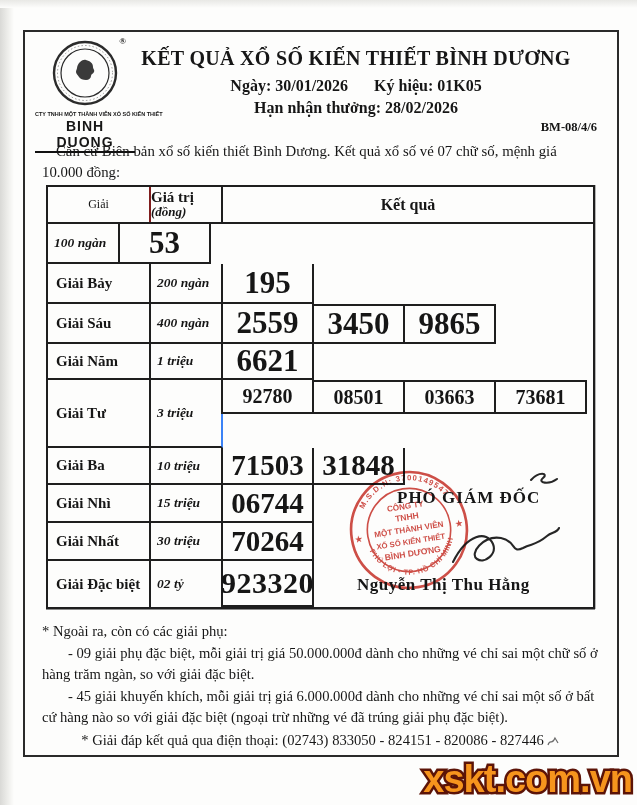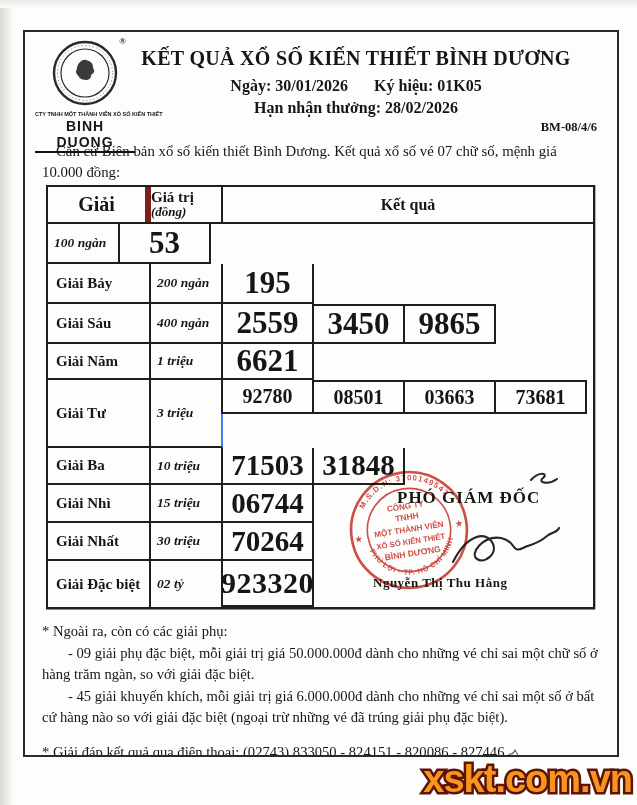--- a/index.html
+++ b/index.html
@@ -34,21 +34,21 @@
   .head-center { margin-left: 80px; margin-right: 10px; text-align: center; }
   .title { margin-top: 15px; font-size: 20px; font-weight: bold; letter-spacing: 0.3px; }
   .hline { margin-top: 7px; font-size: 16px; font-weight: bold; }
   .hline .gap { display: inline-block; width: 26px; }
   .hline2 { margin-top: 4px; font-size: 16px; font-weight: bold; }
   .bm { margin-top: 3px; text-align: right; padding-right: 20px; font-size: 12.5px; font-weight: bold; }
   .intro { margin: 6px 16px 0 17px; font-size: 14.8px; line-height: 1.4; text-indent: 14px; }
   
   .xtable { margin: 3px 0 0 21px; width: 549px; border: 2px solid #1e1e1e; box-shadow: 0 1px 0 #8a8a8a, 1px 0 0 #b5b5b5; }
   .thead { display: flex; height: 37px; border-bottom: 2px solid #1e1e1e; }
-  .hc1 { width: 103px; border-right: 6px solid #7f1d1d; display: flex; align-items: center; justify-content: center; font-weight: bold; font-size: 20px; }
+  .hc1 { width: 103px; border-right: 2px solid #7f1d1d; display: flex; align-items: center; justify-content: center; font-weight: normal; font-size: 12px; }
   .hc2 { width: 72px; border-right: 2px solid #1e1e1e; display: flex; flex-direction: column; align-items: flex-start; justify-content: center; font-weight: bold; }
   .hc2 .v { font-size: 15px; }
   .hc2 .unit { font-size: 13px; font-style: italic; margin-top: -2px; }
   .hc3 { flex: 1; display: flex; align-items: center; justify-content: center; font-weight: bold; font-size: 16px; }
   .trow { display: flex; }
   .r40 { height: 40px; } .r36 { height: 36px; } .r68 { height: 68px; }
   .r37 { height: 37px; } .r38 { height: 38px; } .r46 { height: 46px; }
   .c1 { width: 103px; border-right: 2px solid #1e1e1e; border-bottom: 2px solid #1e1e1e;
         display: flex; align-items: center; padding-left: 8px; font-weight: bold; font-size: 15px; }
   .c2 { width: 72px; border-right: 2px solid #3b82f6; border-bottom: 2px solid #1e1e1e;
@@ -66,25 +66,25 @@
   .num.bt { border-top: 2px solid #1e1e1e; }
   .num.n4 { font-size: 31px; }
   .num.n6 { font-size: 30px; letter-spacing: 0.5px; }
   .r68 .num { font-size: 20px; }
   
   .sig-overlay { position: absolute; left: 0; top: 0; width: 100%; height: 100%; pointer-events: none; }
   .stamp-svg { position: absolute; left: 318px; top: 432px; width: 132px; height: 132px;
                transform: rotate(-9deg); mix-blend-mode: multiply; opacity: 0.88; }
   .pho-gd { position: absolute; left: 372px; top: 456px; font-size: 17px; font-weight: bold; letter-spacing: 1px; }
   .signature-svg { position: absolute; left: 388px; top: 434px; }
-  .signer { position: absolute; left: 348px; top: 543px; font-size: 13px; font-weight: bold; letter-spacing: 0.5px; }
+  .signer { position: absolute; left: 332px; top: 543px; font-size: 17px; font-weight: bold; letter-spacing: 0.5px; }
   
   .fnotes { margin: 12px 16px 0 17px; font-size: 14.6px; line-height: 21px; }
   .note-item { text-indent: 26px; margin-top: 1px; }
-  .phone { margin-top: 14px; position: relative; }
+  .phone { margin-top: 2px; position: relative; text-align: center; }
   .pen-mark { display: inline-block; vertical-align: -3px; margin-left: 2px; }
   
   .watermark {
     position: absolute; right: 5px; top: 758px;
     font-family: "Liberation Sans", sans-serif; font-weight: bold; font-size: 38px;
     color: #f6941d; -webkit-text-stroke: 5px #5c1408; paint-order: stroke fill;
     text-shadow: 0 0 1px #5c1408; letter-spacing: -1px;
   }
 </style>
 </head>

